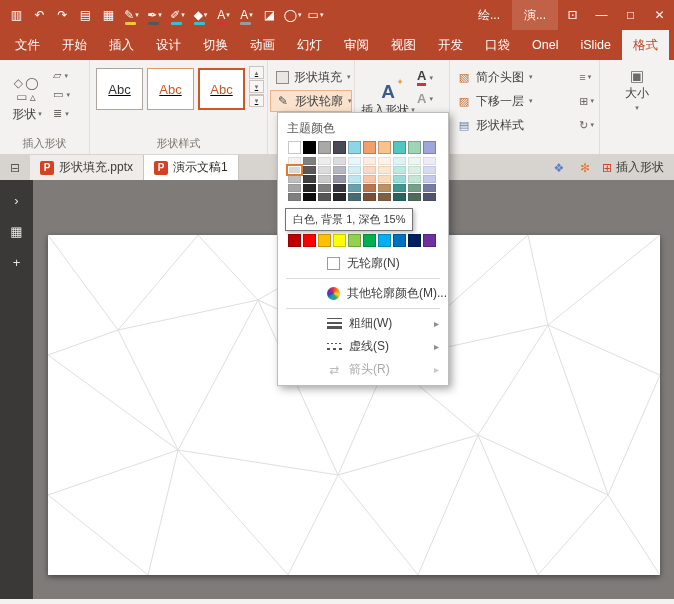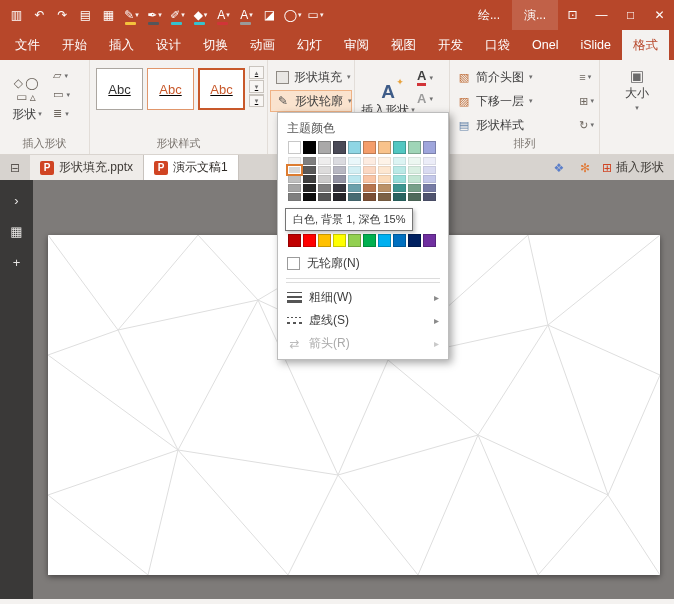--- a/index.html
+++ b/index.html
@@ -98,21 +98,21 @@
   .menu{position:absolute;left:277px;top:112px;width:172px;background:#fff;border:1px solid #BDBDBD;box-shadow:3px 3px 8px rgba(0,0,0,.35);z-index:100;padding:2px 0 4px;}
   .sec-label{font-size:12px;color:#555;padding:5px 9px 4px;}
   .crow{display:flex;gap:2px;padding:0 10px;}
   .mainrow{margin-bottom:3px;}
   .swatch{width:13px;height:13px;flex:none;box-shadow:inset 0 0 0 1px rgba(0,0,0,.22);}
   .tintrow{margin-bottom:1px;}
   .tintrow .swatch{height:8px;box-shadow:inset 0 0 0 1px rgba(0,0,0,.08);}
   .tint.selected{outline:2px solid #DD7C30;box-shadow:inset 0 0 0 1px #fff;position:relative;z-index:2;}
   .tooltip{margin:6px 7px 3px;display:inline-block;background:#fff;border:1px solid #757575;box-shadow:2px 2px 4px rgba(0,0,0,.25);padding:3px 7px;font-size:11px;color:#3C3C3C;white-space:nowrap;}
   .stdrow{margin-bottom:5px;}
-  .menu-item{height:23px;display:flex;align-items:center;gap:7px;padding:0 9px;font-size:12px;color:#3C3C3C;cursor:default;}
+  .menu-item{height:23px;display:flex;align-items:center;gap:7px;padding:0 9px;font-size:12px;color:#3C3C3C;cursor:default;margin-left:40px;}
   .menu-item.disabled{color:#A9A9A9;}
   .menu-label{white-space:nowrap;}
   .mi{width:15px;flex:none;display:flex;align-items:center;justify-content:center;}
   .mi-no-outline{width:13px;height:13px;background:#fff;box-shadow:inset 0 0 0 1px #9B9B9B;}
   .mi-color-wheel{width:13px;height:13px;border-radius:50%;background:conic-gradient(#E53935,#FB8C00,#FDD835,#43A047,#00ACC1,#3949AB,#8E24AA,#E53935);}
   .mi-eyedropper::before{content:"✐";font-size:13px;color:#444;}
   .mi-weight{height:11px;background:linear-gradient(to bottom,#555 0,#555 1px,transparent 1px,transparent 4px,#555 4px,#555 6px,transparent 6px,transparent 8px,#555 8px,#555 11px);}
   .mi-dashes{height:9px;background-image:repeating-linear-gradient(90deg,#555 0 2px,transparent 2px 4px),repeating-linear-gradient(90deg,#555 0 3px,transparent 3px 6px);background-size:15px 1px,15px 2px;background-position:0 1px,0 6px;background-repeat:no-repeat;}
   .mi-arrows::before{content:"⇄";font-size:12px;color:#555;}
   .menu-item.disabled .mi-arrows::before{color:#BBB;}
@@ -332,21 +332,20 @@
           <div class="am-row">
               <span>⊞</span>
               <span class="dd">▾</span>
             </div>
           <div class="am-row">
               <span>↻</span>
               <span class="dd">▾</span>
             </div>
         </div>
       </div>
-      <div class="glabel">排列</div>
     </div>
 
     <div class="group g-size">
       <div class="gbody size-body">
         <span class="size-ico">▣</span>
         <span class="btn-label">大小</span>
         <span class="dd">▾</span>
       </div>
     </div>
 
@@ -483,20 +482,24 @@
         <div class="swatch" style="background: rgb(0, 112, 192);"></div>
         <div class="swatch" style="background: rgb(0, 32, 96);"></div>
         <div class="swatch" style="background: rgb(112, 48, 160);"></div>
       </div>
     <div>
         <div class="menu-item">
           <div class="mi mi-no-outline"></div>
           <div class="menu-label">无轮廓(N)</div>
         </div>
         <div class="menu-sep"></div>
+        <div class="menu-item">
+          <div class="mi mi-color-wheel"></div>
+          <div class="menu-label">其他轮廓颜色(M)...</div>
+        </div>
         <div class="menu-sep"></div>
         <div class="menu-item">
           <div class="mi mi-weight"></div>
           <div class="menu-label">粗细(W)</div>
           <div class="sub">▸</div>
         </div>
         <div class="menu-item">
           <div class="mi mi-dashes"></div>
           <div class="menu-label">虚线(S)</div>
           <div class="sub">▸</div>

